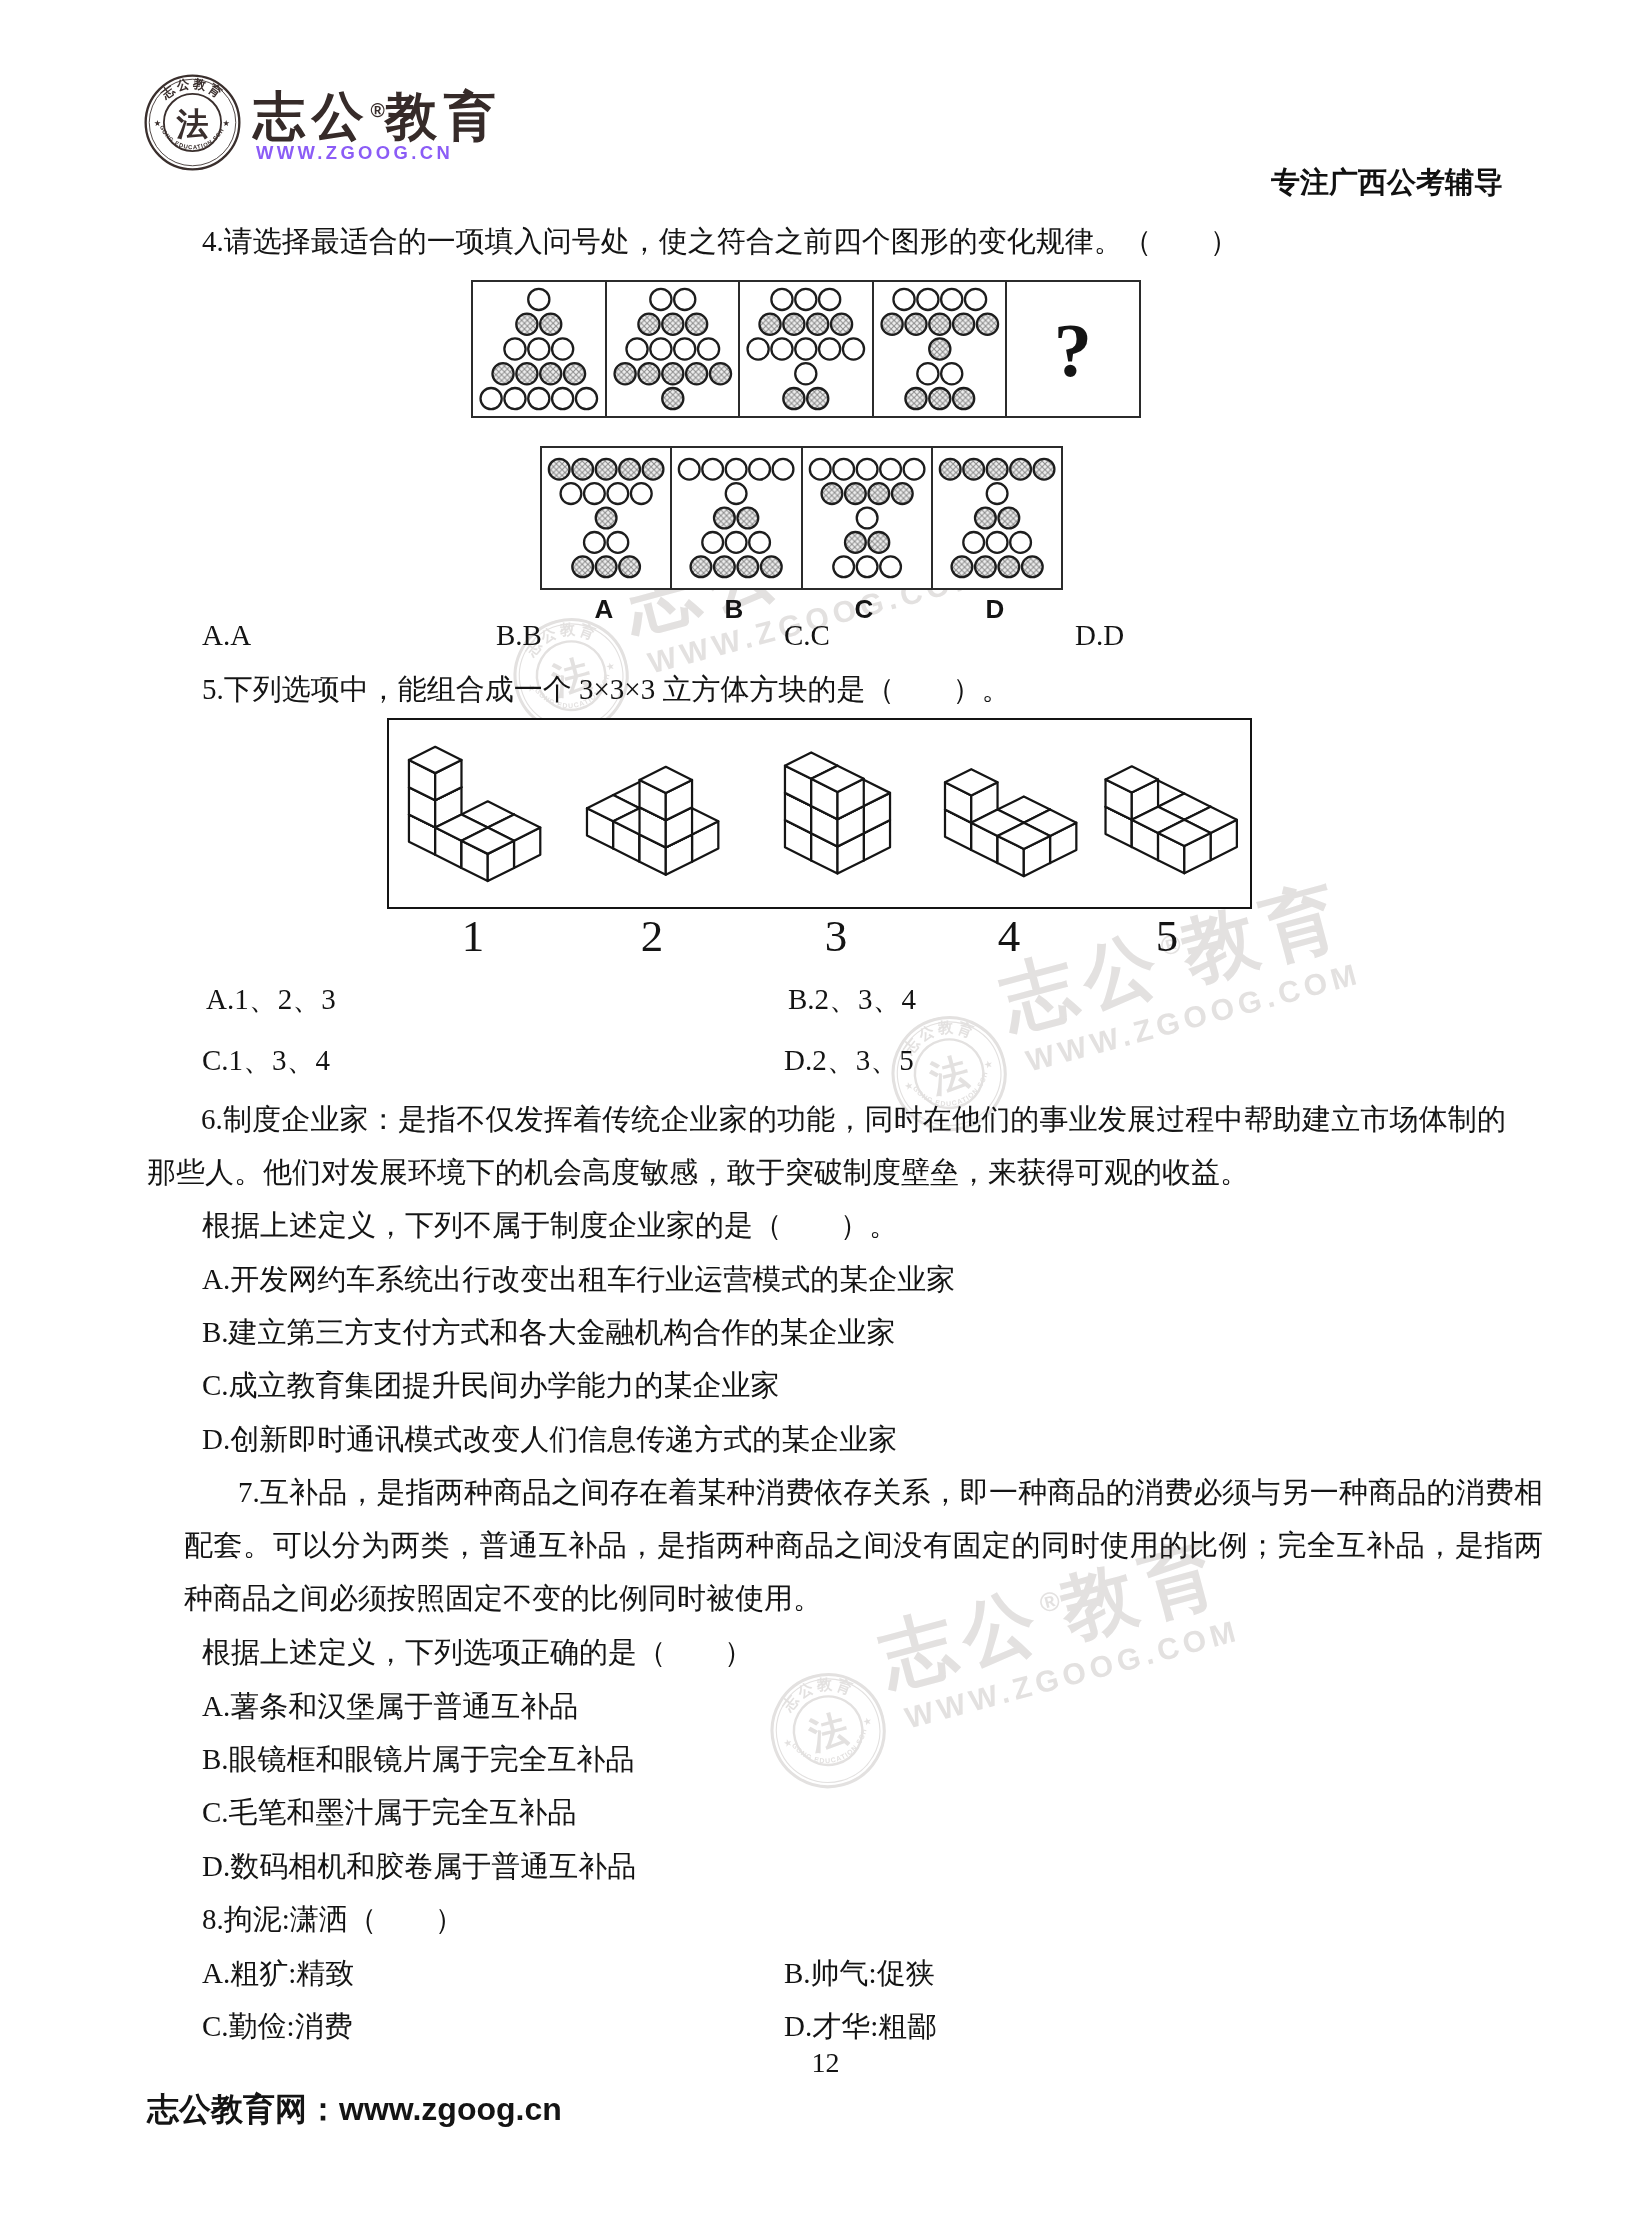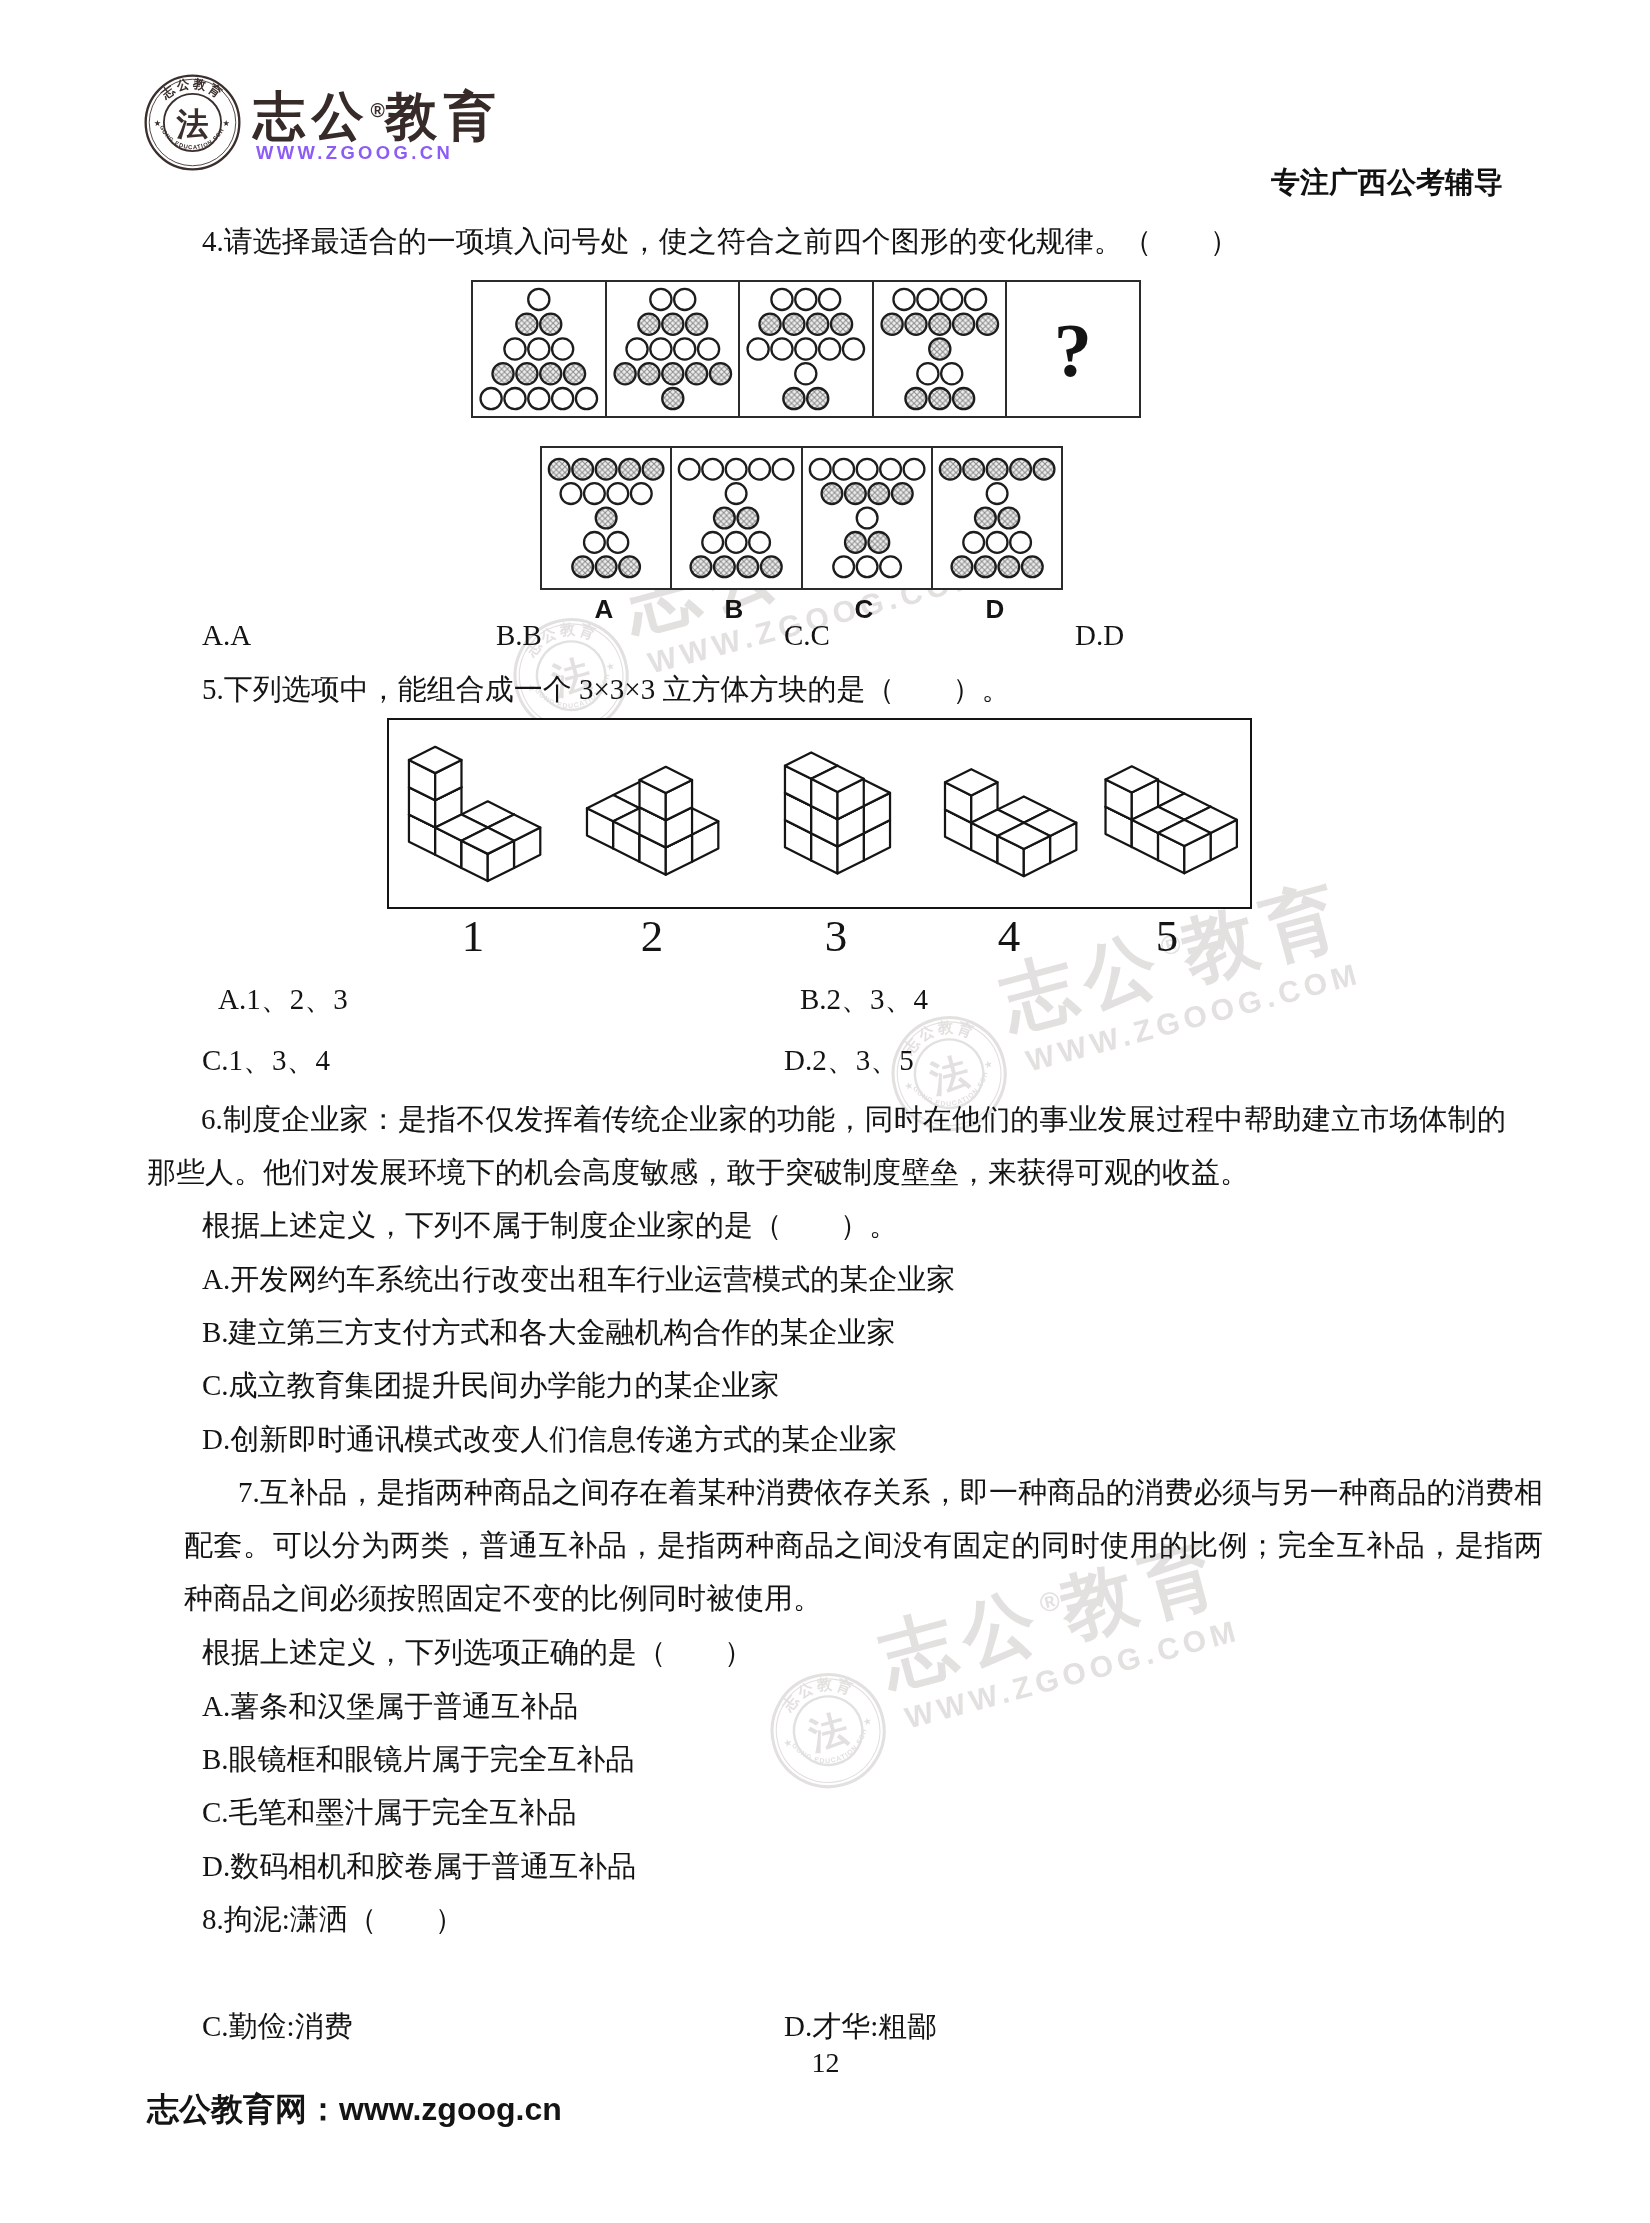--- a/index.html
+++ b/index.html
@@ -488,21 +488,21 @@
           <polygon points="27,12.5 0,-1 27,-14.5 54,-1" fill="#ffffff" stroke="#151515" stroke-width="2.3" stroke-linejoin="round"></polygon>
         </g>
       </svg>
   </div>
   <div class="abs content fig-num" style="left:444px; top:910px;">1</div>
   <div class="abs content fig-num" style="left:623px; top:910px;">2</div>
   <div class="abs content fig-num" style="left:807px; top:910px;">3</div>
   <div class="abs content fig-num" style="left:980px; top:910px;">4</div>
   <div class="abs content fig-num" style="left:1138px; top:910px;">5</div>
 
-  <div class="abs content optrow" style="left:16px; top:973px; width:1594px; height:53px;">
+  <div class="abs content optrow" style="left:4px; top:973px; width:1594px; height:53px;">
     <span class="c1">A.1、2、3</span>
     <span class="c3">B.2、3、4</span>
   </div>
   <div class="abs content optrow" style="left:0; top:1034px; width:1651px; height:53px;">
     <span class="c1">C.1、3、4</span>
     <span class="c3">D.2、3、5</span>
   </div>
 
   <div class="abs content para" style="left:147px; top:1093px;">6.制度企业家：是指不仅发挥着传统企业家的功能，同时在他们的事业发展过程中帮助建立市场体制的那些人。他们对发展环境下的机会高度敏感，敢于突破制度壁垒，来获得可观的收益。</div>
   <div class="abs content line" style="left:202px; top:1199px;">根据上述定义，下列不属于制度企业家的是（　　）。</div>
@@ -512,20 +512,24 @@
   <div class="abs content line" style="left:202px; top:1413px;">D.创新即时通讯模式改变人们信息传递方式的某企业家</div>
 
   <div class="abs content para" style="left:147px; top:1466px;margin-left:37px;">7.互补品，是指两种商品之间存在着某种消费依存关系，即一种商品的消费必须与另一种商品的消费相配套。可以分为两类，普通互补品，是指两种商品之间没有固定的同时使用的比例；完全互补品，是指两种商品之间必须按照固定不变的比例同时被使用。</div>
   <div class="abs content line" style="left:202px; top:1626px;">根据上述定义，下列选项正确的是（　　）</div>
   <div class="abs content line" style="left:202px; top:1680px;">A.薯条和汉堡属于普通互补品</div>
   <div class="abs content line" style="left:202px; top:1733px;">B.眼镜框和眼镜片属于完全互补品</div>
   <div class="abs content line" style="left:202px; top:1786px;">C.毛笔和墨汁属于完全互补品</div>
   <div class="abs content line" style="left:202px; top:1840px;">D.数码相机和胶卷属于普通互补品</div>
 
   <div class="abs content line" style="left:202px; top:1893px;">8.拘泥:潇洒（　　）</div>
+  <div class="abs content optrow" style="left:0; top:1947px; width:1651px; height:53px;">
+    <span class="c1">A.粗犷:精致</span>
+    <span class="c3">B.帅气:促狭</span>
+  </div>
   <div class="abs content optrow" style="left:0; top:2000px; width:1651px; height:53px;">
     <span class="c1">C.勤俭:消费</span>
     <span class="c3">D.才华:粗鄙</span>
   </div>
 
   <div class="abs content footer-site" style="left:147px; top:2051px;">志公教育网：www.zgoog.cn</div>
   <div class="abs content footer-page" style="left:0; top:2047px;">12</div>
 
 </div>
 

